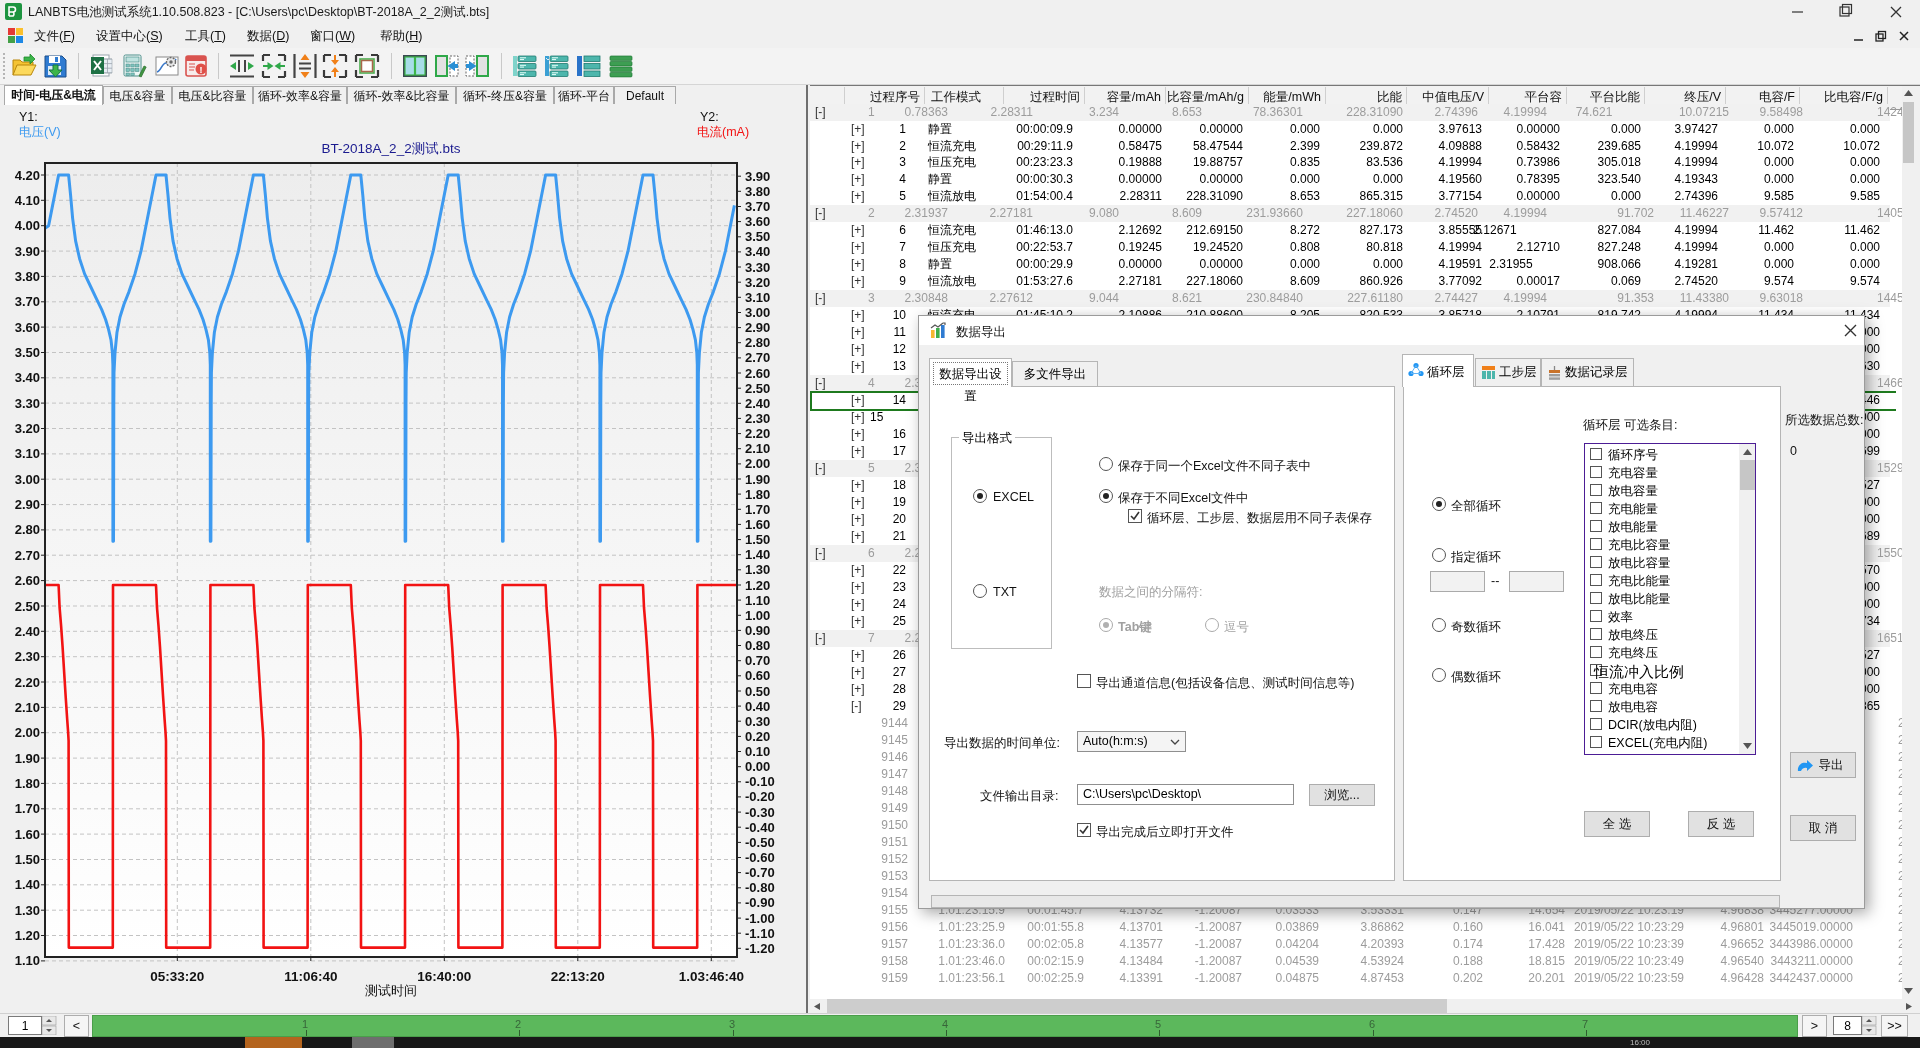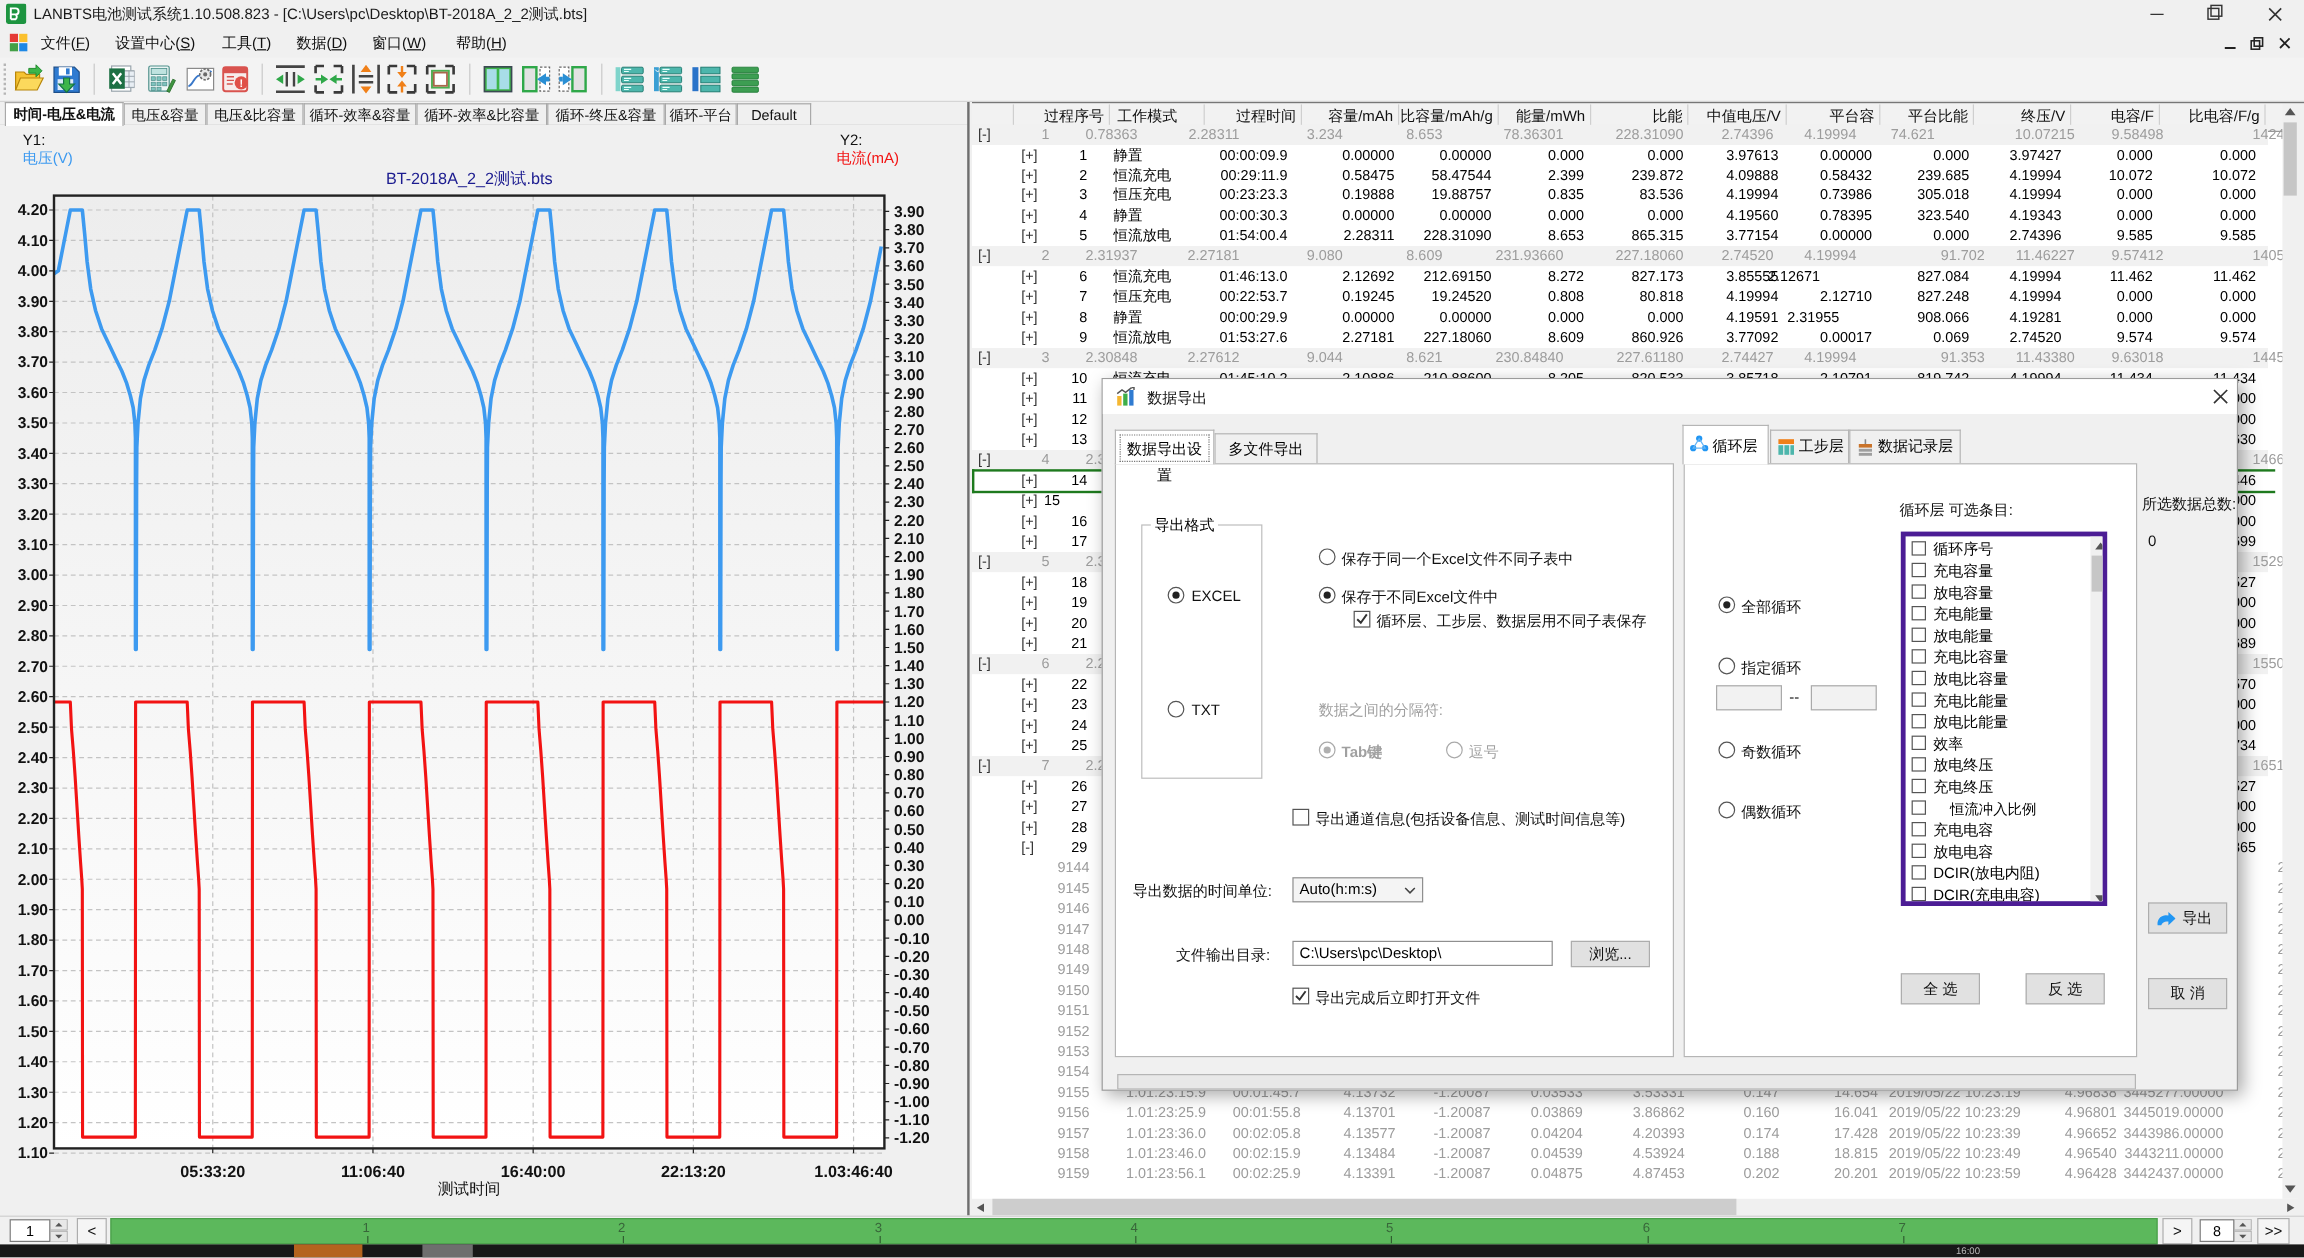--- a/index.html
+++ b/index.html
@@ -1257,21 +1257,21 @@
     <div class="rad" style="left:513px;top:232px"></div>
     <div class="lbl" style="left:532px;top:233px">指定循环</div>
     <div class="abs" style="left:511px;top:255px;width:55px;height:21px;background:#f2f2f2;border:1px solid #aaa"></div>
     <div class="lbl" style="left:572px;top:258px">--</div>
     <div class="abs" style="left:590px;top:255px;width:55px;height:21px;background:#f2f2f2;border:1px solid #aaa"></div>
     <div class="rad" style="left:513px;top:302px"></div>
     <div class="lbl" style="left:532px;top:303px">奇数循环</div>
     <div class="rad" style="left:513px;top:352px"></div>
     <div class="lbl" style="left:532px;top:353px">偶数循环</div>
     <div class="lbl" style="left:664px;top:101px">循环层 可选条目:</div>
-    <div class="abs" style="left:665px;top:127px;width:172px;height:312px;background:#fff;border:4px solid #4c1d95;overflow:hidden">
+    <div class="abs" style="left:665px;top:127px;width:172px;height:312px;background:#fff;border:1px solid #4c1d95;overflow:hidden">
       <div class="abs" style="left:5px;top:4px;width:12px;height:12px;border:1px solid #555"></div>
       <div class="abs" style="left:23px;top:3px;font-size:12.5px;white-space:nowrap">循环序号</div>
       <div class="abs" style="left:5px;top:22px;width:12px;height:12px;border:1px solid #555"></div>
       <div class="abs" style="left:23px;top:21px;font-size:12.5px;white-space:nowrap">充电容量</div>
       <div class="abs" style="left:5px;top:40px;width:12px;height:12px;border:1px solid #555"></div>
       <div class="abs" style="left:23px;top:39px;font-size:12.5px;white-space:nowrap">放电容量</div>
       <div class="abs" style="left:5px;top:58px;width:12px;height:12px;border:1px solid #555"></div>
       <div class="abs" style="left:23px;top:57px;font-size:12.5px;white-space:nowrap">充电能量</div>
       <div class="abs" style="left:5px;top:76px;width:12px;height:12px;border:1px solid #555"></div>
       <div class="abs" style="left:23px;top:75px;font-size:12.5px;white-space:nowrap">放电能量</div>
@@ -1283,29 +1283,29 @@
       <div class="abs" style="left:23px;top:129px;font-size:12.5px;white-space:nowrap">充电比能量</div>
       <div class="abs" style="left:5px;top:148px;width:12px;height:12px;border:1px solid #555"></div>
       <div class="abs" style="left:23px;top:147px;font-size:12.5px;white-space:nowrap">放电比能量</div>
       <div class="abs" style="left:5px;top:166px;width:12px;height:12px;border:1px solid #555"></div>
       <div class="abs" style="left:23px;top:165px;font-size:12.5px;white-space:nowrap">效率</div>
       <div class="abs" style="left:5px;top:184px;width:12px;height:12px;border:1px solid #555"></div>
       <div class="abs" style="left:23px;top:183px;font-size:12.5px;white-space:nowrap">放电终压</div>
       <div class="abs" style="left:5px;top:202px;width:12px;height:12px;border:1px solid #555"></div>
       <div class="abs" style="left:23px;top:201px;font-size:12.5px;white-space:nowrap">充电终压</div>
       <div class="abs" style="left:5px;top:220px;width:12px;height:12px;border:1px solid #555"></div>
-      <div class="abs" style="left:37px;top:219px;font-size:12px;white-space:nowrap">恒流冲入比例</div>
+      <div class="abs" style="left:9px;top:219px;font-size:15px;white-space:nowrap">恒流冲入比例</div>
       <div class="abs" style="left:5px;top:238px;width:12px;height:12px;border:1px solid #555"></div>
       <div class="abs" style="left:23px;top:237px;font-size:12.5px;white-space:nowrap">充电电容</div>
       <div class="abs" style="left:5px;top:256px;width:12px;height:12px;border:1px solid #555"></div>
       <div class="abs" style="left:23px;top:255px;font-size:12.5px;white-space:nowrap">放电电容</div>
       <div class="abs" style="left:5px;top:274px;width:12px;height:12px;border:1px solid #555"></div>
       <div class="abs" style="left:23px;top:273px;font-size:12.5px;white-space:nowrap">DCIR(放电内阻)</div>
       <div class="abs" style="left:5px;top:292px;width:12px;height:12px;border:1px solid #555"></div>
-      <div class="abs" style="left:23px;top:291px;font-size:12.5px;white-space:nowrap">DCIR(充电电容)</div>
+      <div class="abs" style="left:23px;top:291px;font-size:12.5px;white-space:nowrap">EXCEL(充电内阻)</div>
       <div class="abs" style="left:154px;top:0;width:17px;height:310px;background:#f0f0f0">
         <svg style="position:absolute;left:2px;top:4px" width="13" height="9">
           <path d="M6.5 1 L11 7 H2 z" fill="#555"></path>
         </svg>
         <div style="position:absolute;left:1px;top:16px;width:15px;height:30px;background:#c6c6c6"></div>
         <svg style="position:absolute;left:2px;bottom:4px" width="13" height="9">
           <path d="M6.5 8 L11 2 H2 z" fill="#555"></path>
         </svg>
       </div>
     </div>

